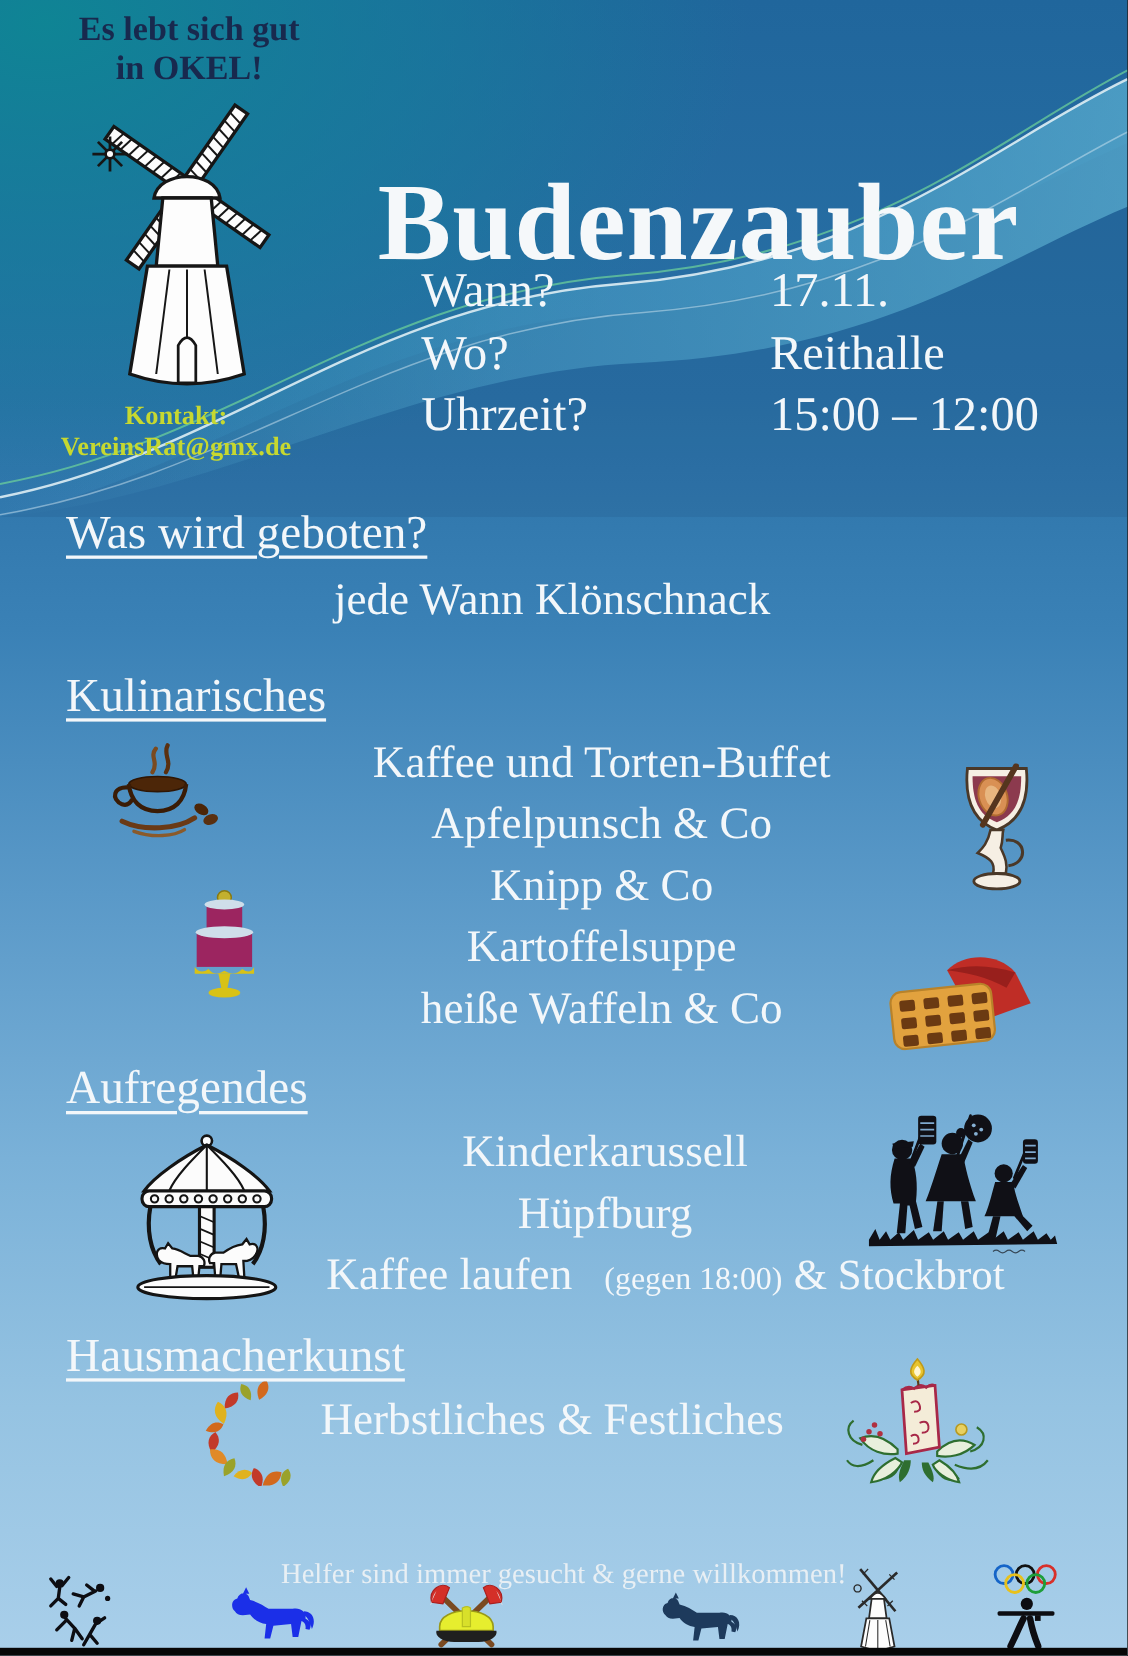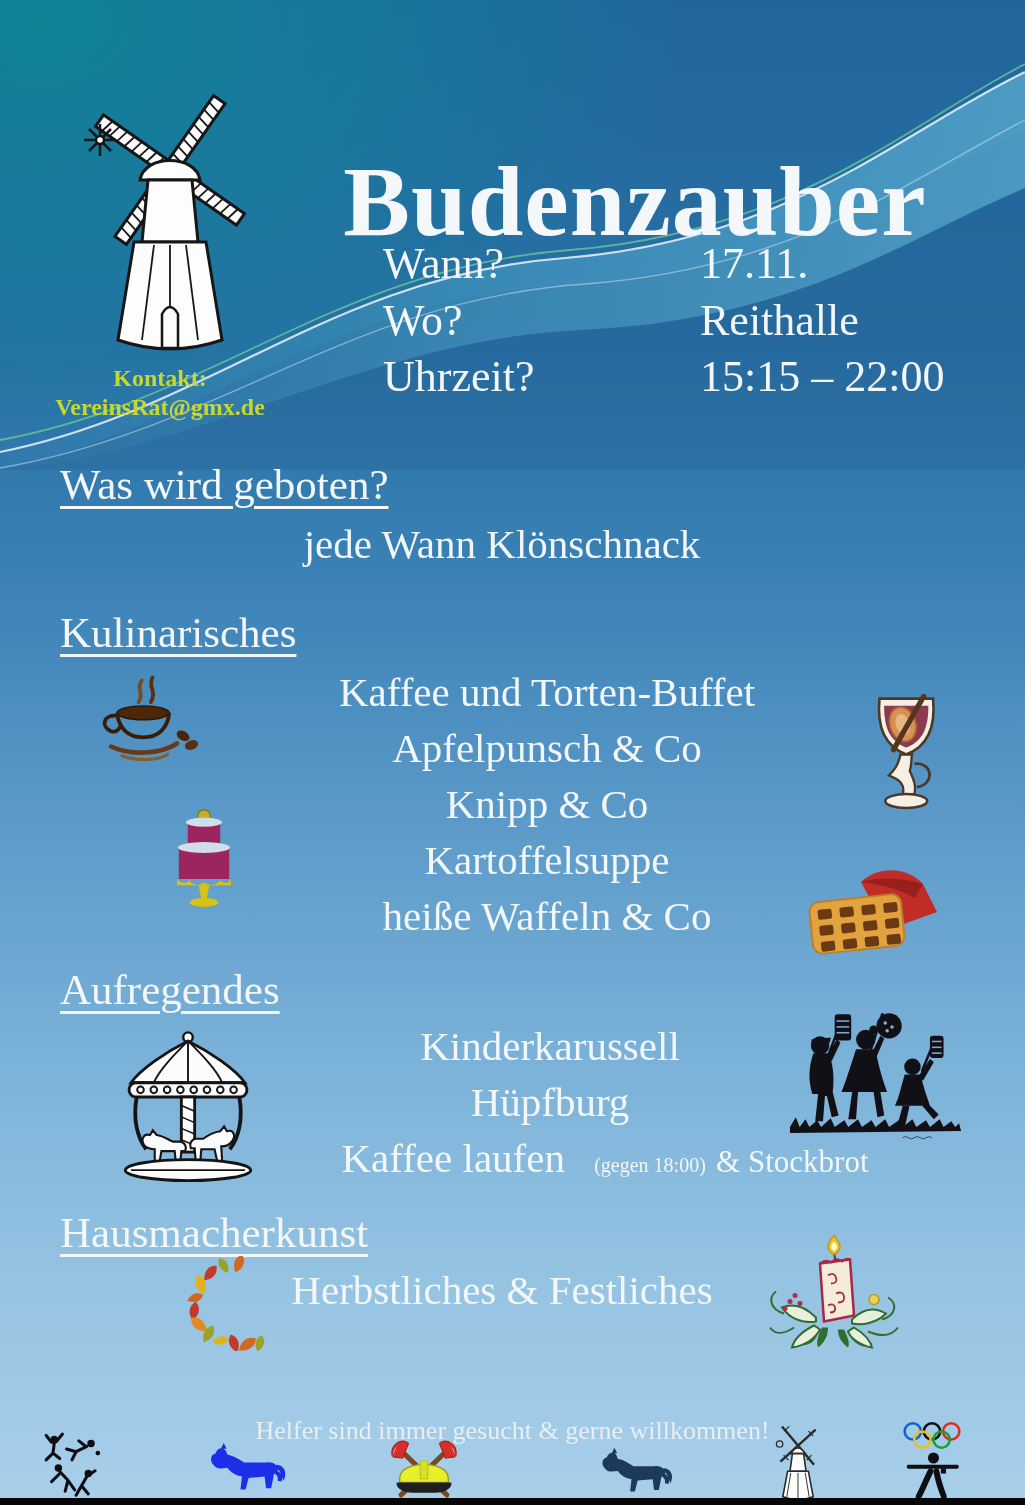--- a/index.html
+++ b/index.html
@@ -15,22 +15,22 @@
   .title-line{left:245px;width:780px;text-align:center;font-size:100px;font-weight:bold;color:#f5f8fa;letter-spacing:1px;line-height:1;}
   .t1{top:22px;}
   .t2{top:152px;}
   .qa{font-size:44px;line-height:1;}
   .q0{top:242px;}.q1{top:299px;}.q2{top:355px;text-align:right;}
   .qq{left:358px;}
   .qa-a{left:675px;}
   .sec-h{font-size:43px;font-weight:normal;color:#f3f7fa;text-decoration:underline;text-underline-offset:7px;text-decoration-thickness:2.5px;}
   .items{text-align:center;font-size:41px;line-height:56px;color:#f3f7fa;}
   .lat-main{font-size:41px;}
-  .lat-detail{font-size:20px;margin-left:19px;}
-  .lat-suffix{font-size:31px;margin-left:0;}
+  .lat-detail{font-size:29px;margin-left:19px;}
+  .lat-suffix{font-size:39px;margin-left:0;}
   .footer1{left:0;top:1372px;width:1025px;text-align:center;font-size:33px;color:#eef3f7;}
   .footer2{left:0;top:1416px;width:1025px;text-align:center;font-size:26px;color:#e8eff4;}
   .bottom-bar{left:0;top:1498px;width:1025px;height:7px;background:#070707;}
   svg{display:block;}
 </style>
 </head>
 <body>
 
 <div class="poster">
 
@@ -48,20 +48,24 @@
       </linearGradient>
     </defs>
     <rect width="1025" height="470" fill="url(#teal)"></rect>
     <path d="M0,470 C190,430 330,300 560,285 C780,271 890,190 1025,130 L1025,470 Z" fill="#1c507f" opacity="0.18"></path>
     <path d="M0,452 C210,410 330,276 565,258 C790,240 900,132 1025,72 L1025,188 C905,238 800,320 580,330 C370,340 200,452 0,470 Z" fill="url(#band)"></path>
     <path d="M0,452 C210,410 330,276 565,258 C790,240 900,132 1025,72" stroke="#e8f4f8" stroke-width="2.2" fill="none" opacity="0.85"></path>
     <path d="M0,440 C215,400 335,268 570,250 C795,232 905,126 1025,64" stroke="#6fd49a" stroke-width="1.8" fill="none" opacity="0.7"></path>
     <path d="M0,468 C220,430 350,300 585,284 C800,268 915,176 1025,120" stroke="#cfe6f2" stroke-width="1.4" fill="none" opacity="0.5"></path>
   </svg>
 
+  <div class="abs slogan">
+    <div>Es lebt sich gut</div>
+    <div>in OKEL!</div>
+  </div>
 
   <svg class="abs" style="left:70px;top:82px" width="185" height="288" viewBox="0 0 185 288">
     <defs>
       <g id="blade">
         <rect x="-7" y="-86" width="14" height="78" fill="#fdfdfd" stroke="#161616" stroke-width="3"></rect>
         <g stroke="#161616" stroke-width="1.8">
           <line x1="-7" y1="-78" x2="7" y2="-75"></line>
             <line x1="-7" y1="-69" x2="7" y2="-66"></line>
           <line x1="-7" y1="-60" x2="7" y2="-57"></line>
             <line x1="-7" y1="-51" x2="7" y2="-48"></line>
@@ -100,21 +104,21 @@
     <div>VereinsRat@gmx.de</div>
   </div>
 
   <div class="abs title-line t2">Budenzauber</div>
 
   <div class="abs white qa qq q0">Wann?</div>
   <div class="abs white qa qa-a q0">17.11.</div>
   <div class="abs white qa qq q1">Wo?</div>
   <div class="abs white qa qa-a q1">Reithalle</div>
   <div class="abs white qa qq q2">Uhrzeit?</div>
-  <div class="abs white qa qa-a q2">15:15 – 22:00</div>
+  <div class="abs white qa qa-a q2">15:00 – 12:00</div>
 
   <div class="abs sec-h" style="left:60px;top:460px">Was wird geboten?</div>
   <div class="abs items" style="left:22px;top:516px;width:960px">jede Wann Klönschnack</div>
 
   <div class="abs sec-h" style="left:60px;top:608px">Kulinarisches</div>
   <div class="abs items" style="left:47px;top:664px;width:1000px">
     <div>Kaffee und Torten-Buffet</div>
     <div>Apfelpunsch &amp; Co</div>
     <div>Knipp &amp; Co</div>
     <div>Kartoffelsuppe</div>

